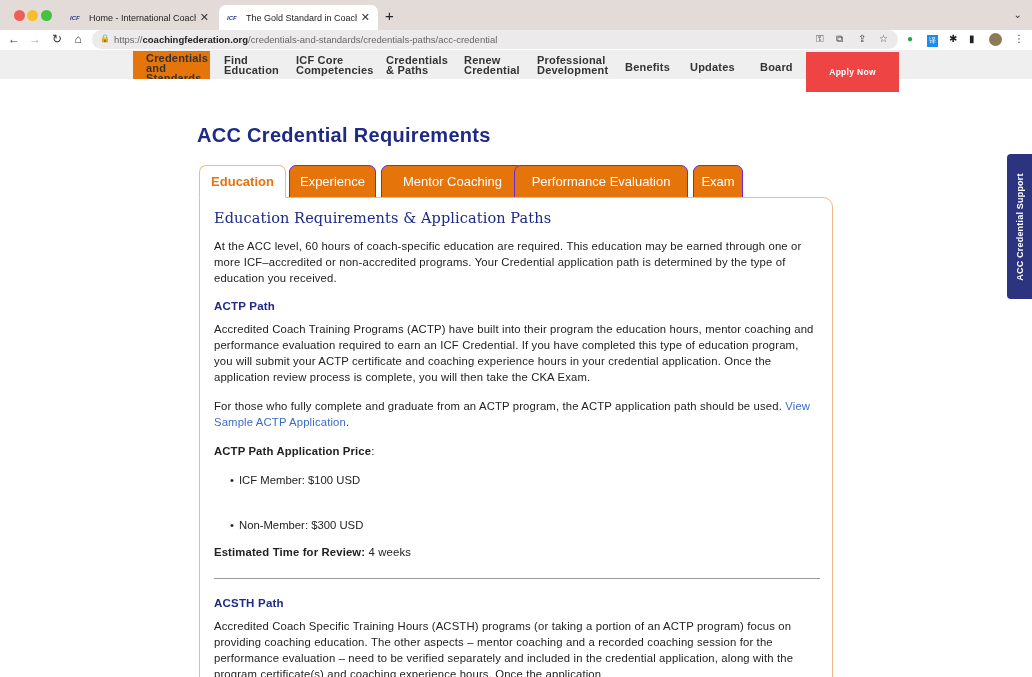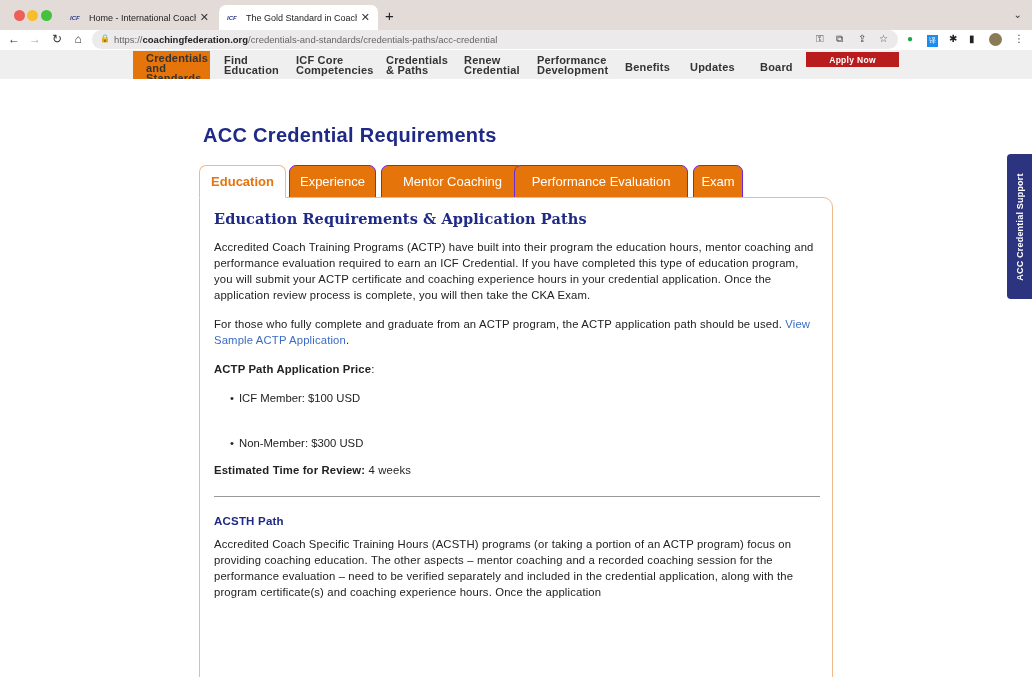--- a/index.html
+++ b/index.html
@@ -32,29 +32,29 @@
   .url { position: absolute; left: 22px; top: 4px; font-size: 9.5px; color: #666; white-space: nowrap; }
   .url b { color: #222; font-weight: bold; }
   .omni-ico { position: absolute; top: 3px; font-size: 10px; color: #444; }
   .ext { position: absolute; top: 3px; font-size: 10px; }
 
   
   .sitenav { position: absolute; left: 0; top: 50px; width: 1032px; height: 29px; background: #efefef; overflow: hidden; }
   .sn-item { position: absolute; top: 5px; font-size: 11px; font-weight: bold; color: #333; line-height: 10px; letter-spacing: 0.2px; }
   .sn-active { top: 1px; left: 133px; width: 77px; height: 30px; background: #e5740b; color: #333; padding: 2px 0 0 13px; line-height: 10px; }
   .sn-mid { top: 12px; }
-  .apply { position: absolute; left: 806px; top: 52px; width: 93px; height: 15px; background: #b91c1c; color: #fff; font-size: 8.5px; font-weight: bold; display: flex; align-items: center; justify-content: center; letter-spacing: 0.3px; }
+  .apply { position: absolute; left: 806px; top: 52px; width: 93px; height: 40px; background: #ef4444; color: #fff; font-size: 8.5px; font-weight: bold; display: flex; align-items: center; justify-content: center; letter-spacing: 0.3px; }
 
   
-  .page-title { position: absolute; left: 203px; top: 124px; font-size: 20px; font-weight: bold; color: #1f2a86; letter-spacing: 0.3px; }
+  .page-title { position: absolute; left: 197px; top: 124px; font-size: 20px; font-weight: bold; color: #1f2a86; letter-spacing: 0.3px; }
   .tab { position: absolute; top: 165px; height: 33px; border-radius: 7px 7px 0 0; font-size: 13px; color: #fff; background: #e5740b; padding: 8px 0 0 0; text-align: center; border: 1px solid #6d28d9; }
   .tab.active { background: #fff; color: #e5740b; font-weight: bold; border: 1px solid #f0b98a; border-bottom-color: #fff; z-index: 2; }
   .panel { position: absolute; left: 199px; top: 197px; width: 634px; height: 500px; border: 1px solid #f0b98a; border-radius: 0 10px 0 0; }
   .panel-inner { position: absolute; left: 14px; top: 12px; width: 606px; }
-  .section-title { font-family: "DejaVu Serif", serif; font-size: 14.5px; font-weight: bold; color: #1f2a86; margin-bottom: 12px; letter-spacing: 0.1px; }
+  .section-title { font-family: "DejaVu Serif", serif; font-size: 14.5px; font-weight: normal; color: #1f2a86; margin-bottom: 12px; letter-spacing: 0.1px; }
   .p { font-size: 11.3px; color: #222; line-height: 16px; letter-spacing: 0.15px; }
   .path-title { font-size: 11.5px; font-weight: bold; color: #1f2a86; letter-spacing: 0.2px; }
   .link { color: #3a6cc4; cursor: pointer; }
   .bold { font-weight: bold; }
   ul.prices { list-style: none; margin-left: 16px; }
   ul.prices li { font-size: 11.3px; color: #222; line-height: 16px; }
   ul.prices li::before { content: "\2022"; margin-right: 5px; }
   .divider { height: 1px; background: #999; width: 606px; }
 
   .support-tab { position: absolute; left: 1007px; top: 154px; width: 25px; height: 145px; background: #2c3480; border-radius: 4px 0 0 4px; }
@@ -120,41 +120,43 @@
   </div>
   <div class="sn-item" style="left:386px">
     <div>Credentials</div>
     <div>&amp; Paths</div>
   </div>
   <div class="sn-item" style="left:464px">
     <div>Renew</div>
     <div>Credential</div>
   </div>
   <div class="sn-item" style="left:537px">
-    <div>Performance</div>
+    <div>Professional</div>
     <div>Development</div>
   </div>
   <div class="sn-item sn-mid" style="left:625px">Benefits</div>
   <div class="sn-item sn-mid" style="left:690px">Updates</div>
   <div class="sn-item sn-mid" style="left:760px">Board</div>
 </div>
 <div class="apply">Apply Now</div>
 
 <h1 class="page-title">ACC Credential Requirements</h1>
 
 <div class="tab active" style="left:199px;width:87px">Education</div>
 <div class="tab" style="left:289px;width:87px">Experience</div>
 <div class="tab" style="left:381px;width:143px">Mentor Coaching</div>
 <div class="tab" style="left:514px;width:174px">Performance Evaluation</div>
 <div class="tab" style="left:693px;width:50px">Exam</div>
 
 <div class="panel">
   <div class="panel-inner">
     <h2 class="section-title">Education Requirements &amp; Application Paths</h2>
+    <p class="p">At the ACC level, 60 hours of coach-specific education are required. This education may be earned through one or more ICF–accredited or non-accredited programs. Your Credential application path is determined by the type of education you received.</p>
 
+    <h3 class="path-title" style="margin-top:14px">ACTP Path</h3>
     <p class="p" style="margin-top:9px">Accredited Coach Training Programs (ACTP) have built into their program the education hours, mentor coaching and performance evaluation required to earn an ICF Credential. If you have completed this type of education program, you will submit your ACTP certificate and coaching experience hours in your credential application. Once the application review process is complete, you will then take the CKA Exam.</p>
 
     <p class="p" style="margin-top:13px"><span>For those who fully complete and graduate from an ACTP program, the ACTP application path should be used.</span> <a class="link">View Sample ACTP Application</a>.</p>
 
     <p class="p" style="margin-top:13px"><span class="bold">ACTP Path Application Price</span>:</p>
 
     <ul class="prices" style="margin-top:13px">
       <li>ICF Member: $100 USD</li>
       <li style="margin-top:29px">Non-Member: $300 USD</li>
     </ul>

